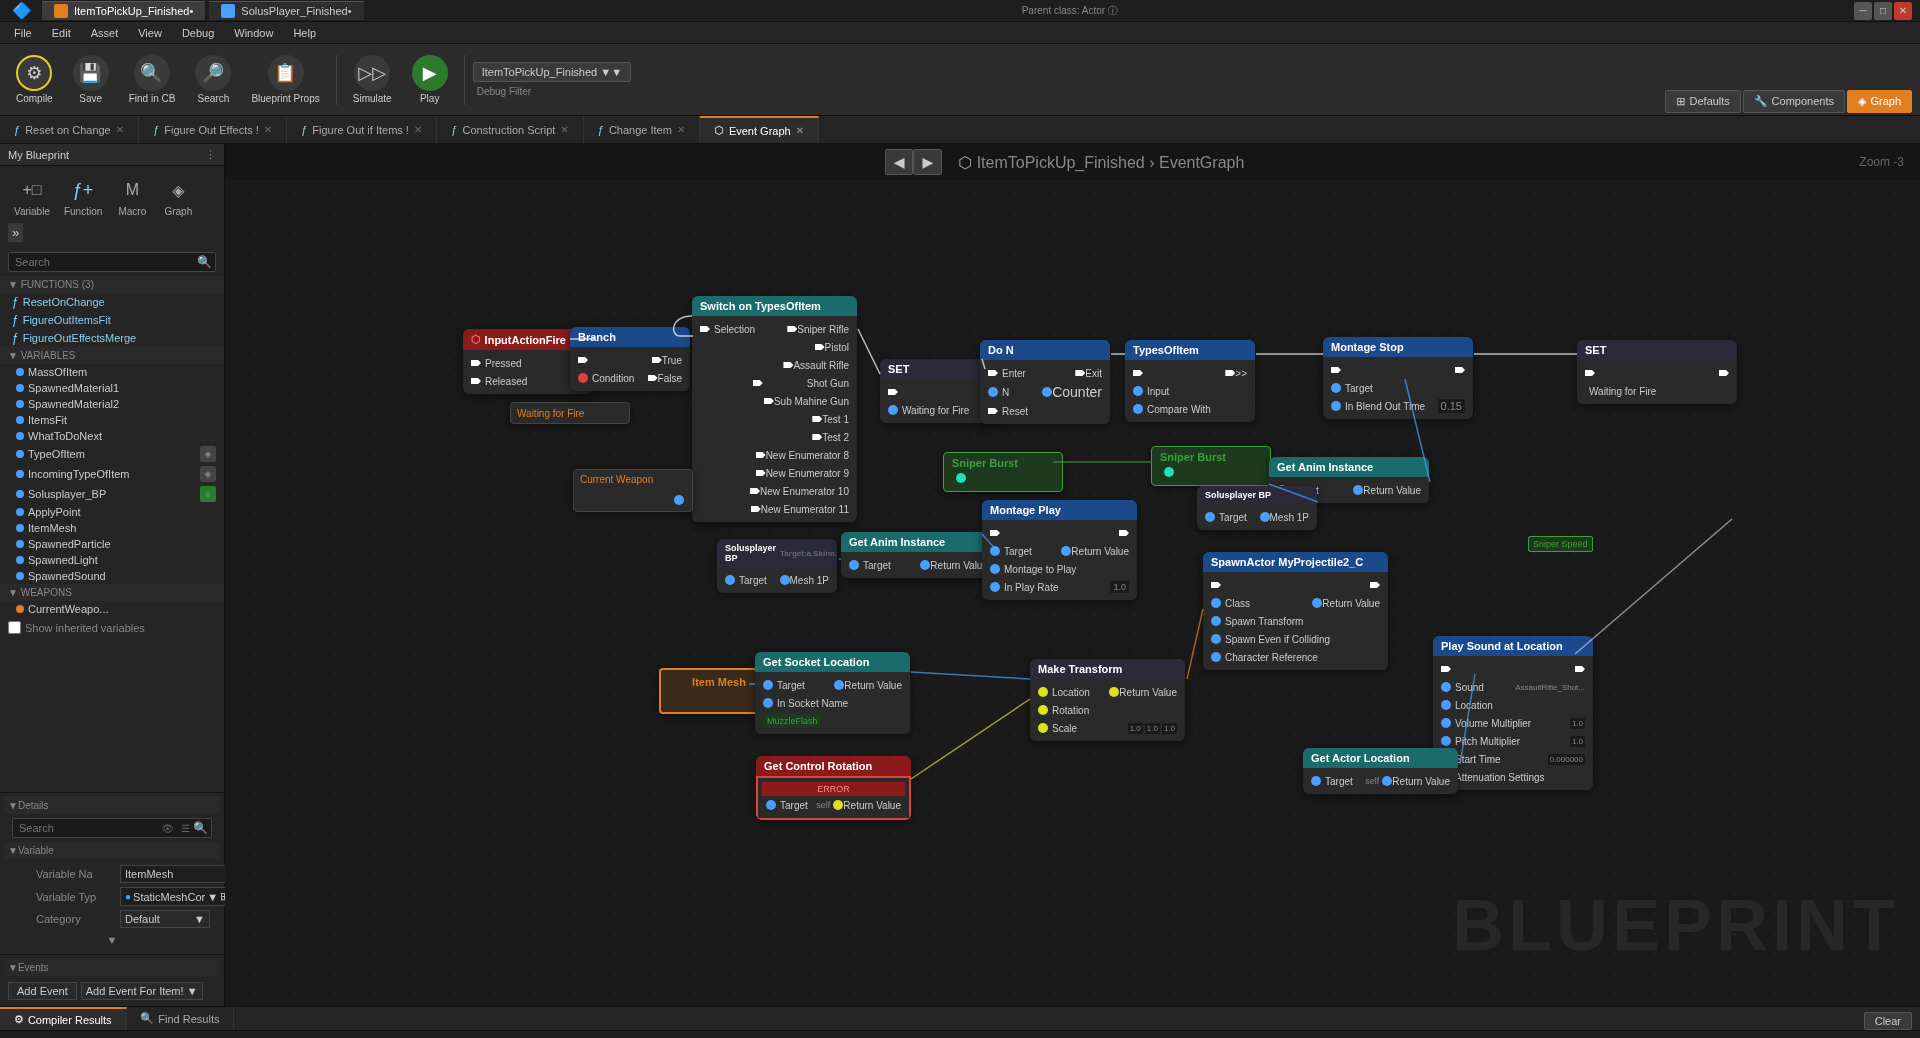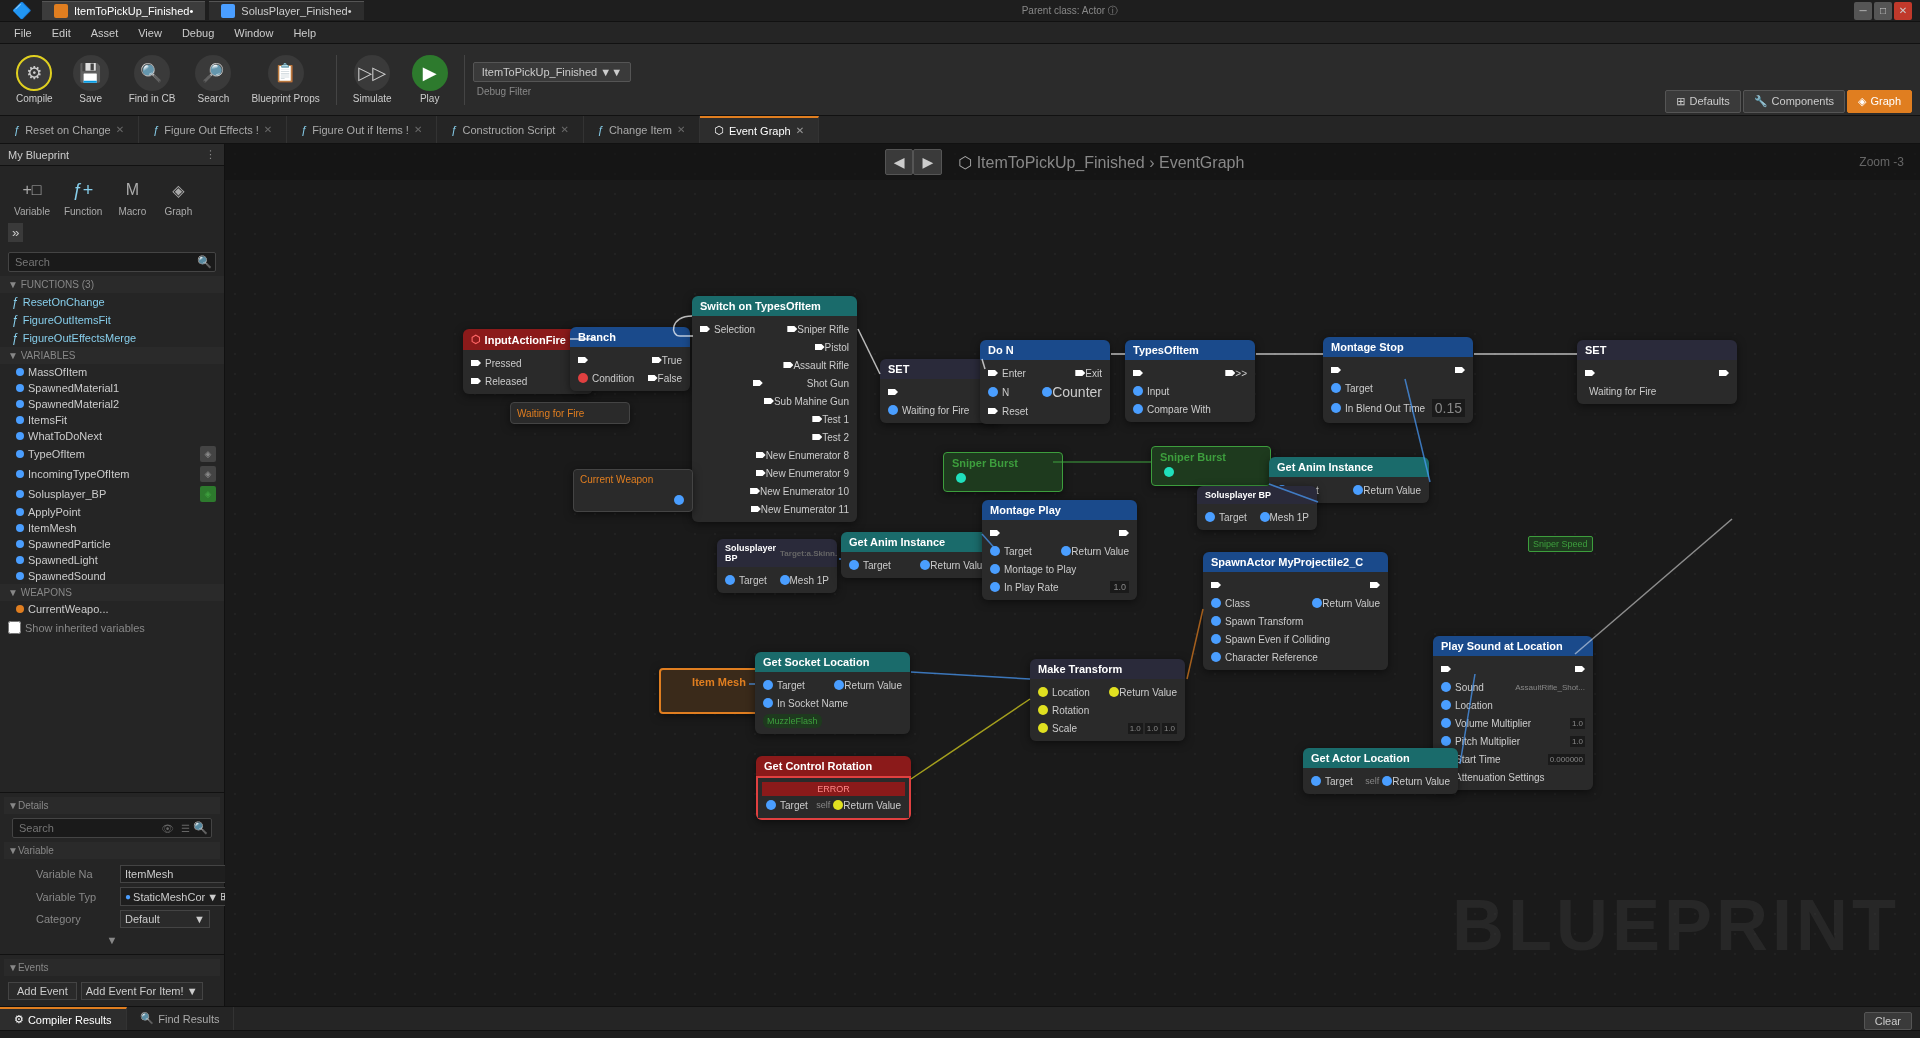--- a/index.html
+++ b/index.html
@@ -633,21 +633,21 @@
             <span class="bp-pin-label"></span>
             <div class="bp-pin exec white"></div>
           </div>
           <div class="bp-pin-row">
             <div class="bp-pin blue"></div>
             <span class="bp-pin-label">Target</span>
           </div>
           <div class="bp-pin-row">
             <div class="bp-pin blue"></div>
             <span class="bp-pin-label">In Blend Out Time</span>
-            <span style="font-size:14px;color:#888;background:#1a1a1a;padding:1px 3px;">0.15</span>
+            <span style="font-size:11px;color:#888;background:#1a1a1a;padding:1px 3px;">0.15</span>
           </div>
         </div>
       </div>
 
       <div class="bp-node" style="left:1352px;top:196px;width:160px;">
         <div class="bp-node-header bp-node-dark-header">
           <span>SET</span>
         </div>
         <div class="bp-node-body">
           <div class="bp-pin-row">

